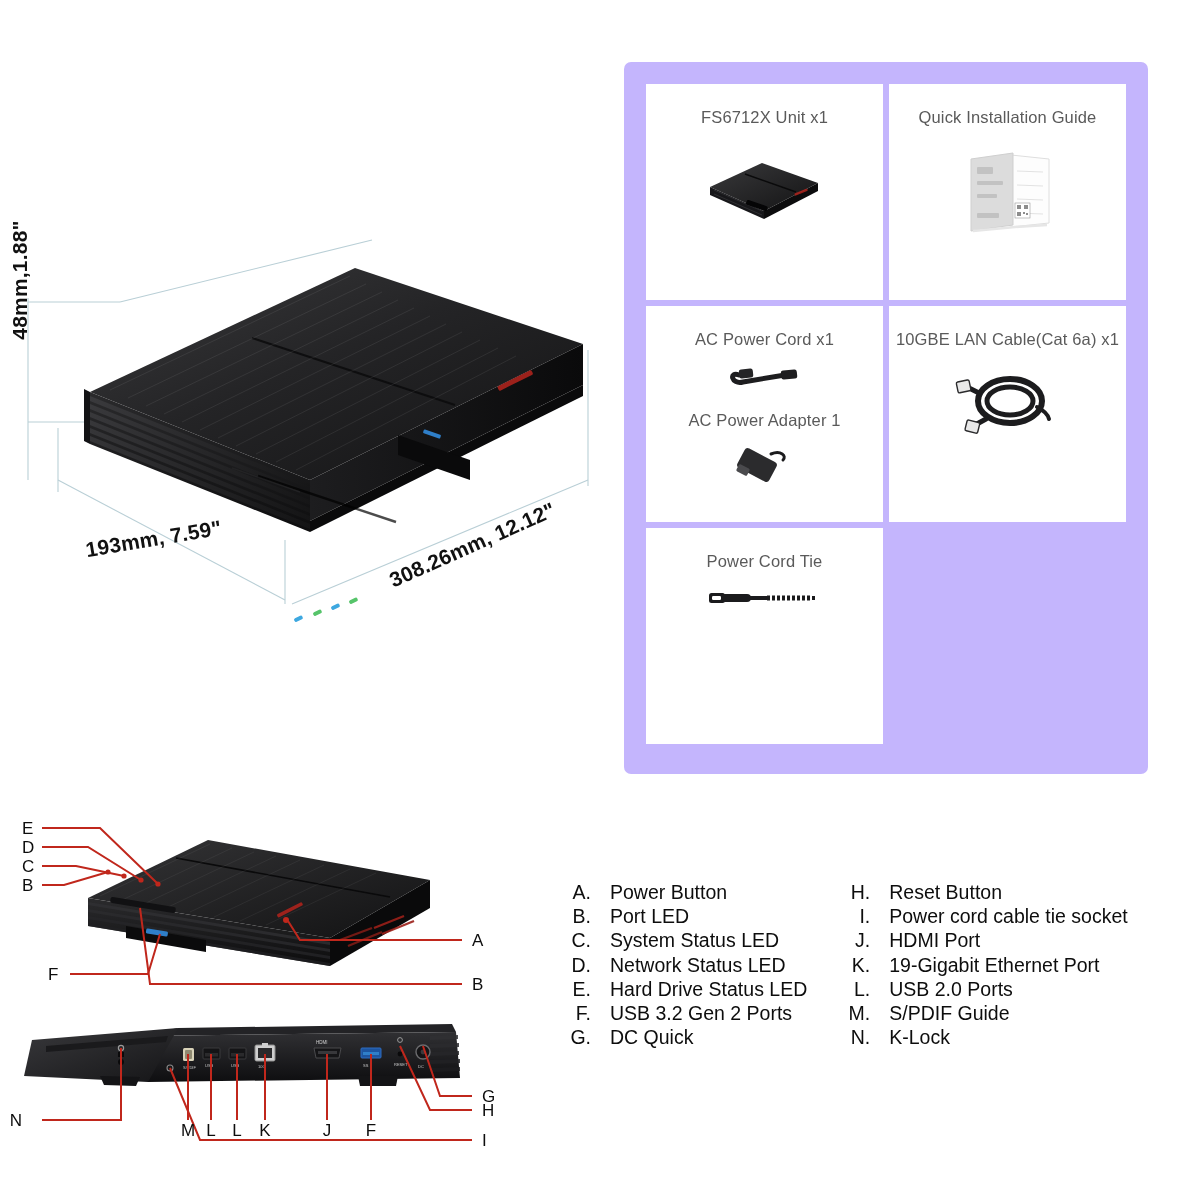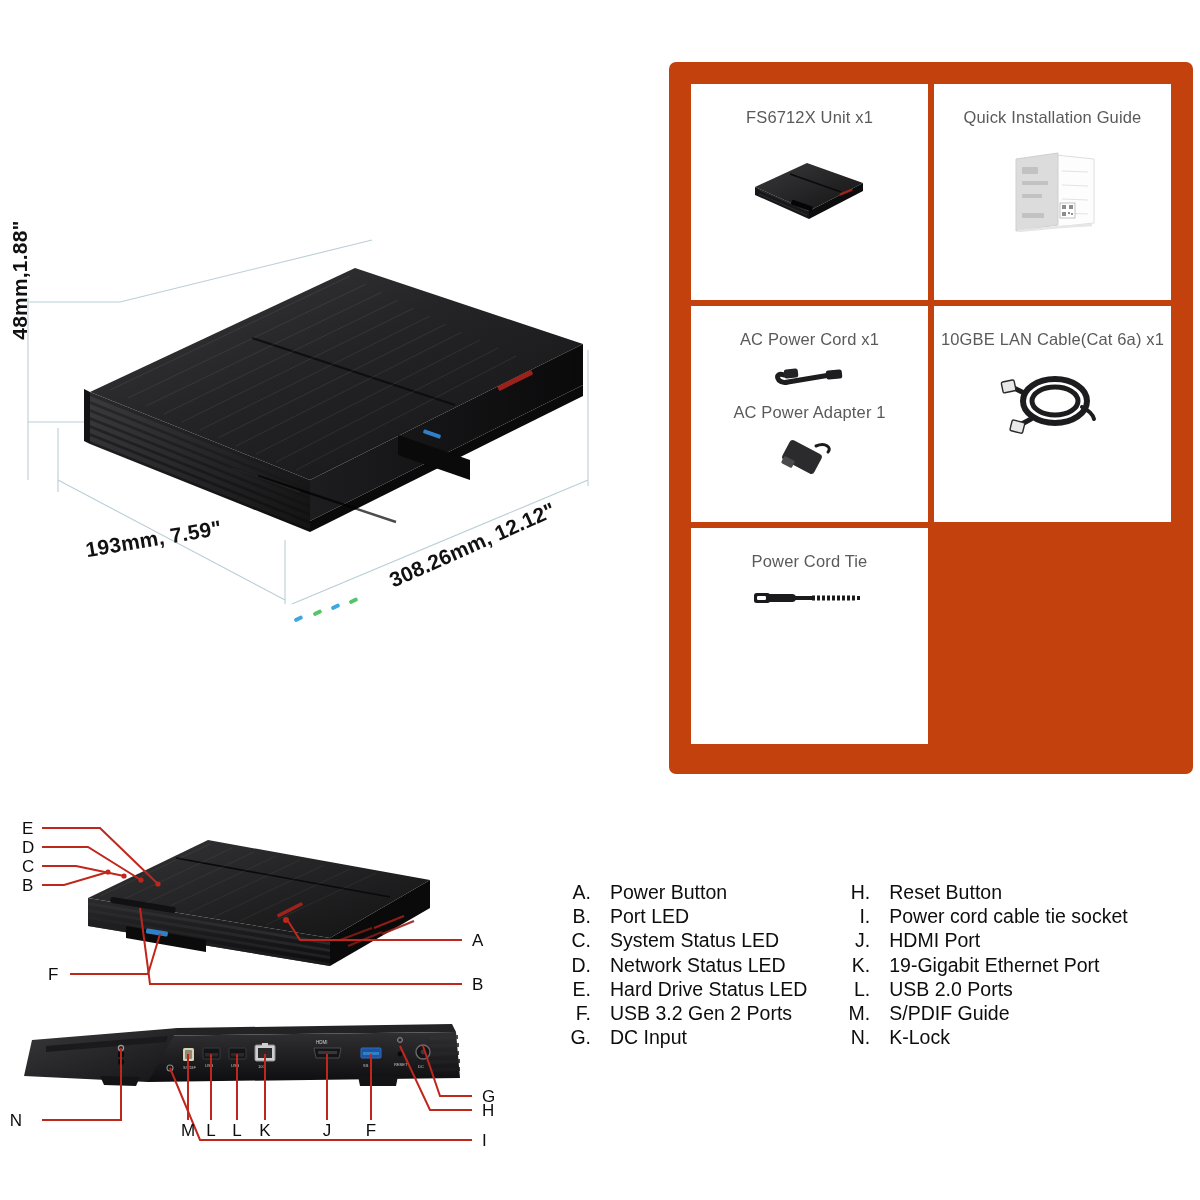--- a/index.html
+++ b/index.html
@@ -27,23 +27,23 @@
     left: -40px; top: 268px;
     transform: rotate(-90deg);
     transform-origin: center center;
   }
   #dim-width { left: 85px; top: 527px; transform: rotate(-9.5deg); }
   #dim-depth { left: 383px; top: 533px; transform: rotate(-24deg); }
 
   
   #package {
     position: absolute;
-    left: 669px; top: 62px;
+    left: 624px; top: 62px;
     width: 524px; height: 712px;
-    background: #c2410c;
+    background: #c4b5fd;
     border-radius: 7px;
     padding: 22px;
   }
   #package-grid {
     display: grid;
     grid-template-columns: 1fr 1fr;
     grid-template-rows: 216px 216px 216px;
     gap: 6px;
     width: 100%; height: 100%;
   }
@@ -56,21 +56,21 @@
   }
   .pkg-cell.empty { background: transparent; }
   .pkg-label {
     font-size: 16.5px;
     color: #5a5a5a;
     font-weight: 400;
     text-align: center;
     letter-spacing: .15px;
   }
   .pkg-art { margin-top: 14px; display: flex; justify-content: center; }
-  .pkg-label.second { margin-top: 14px; }
+  .pkg-label.second { margin-top: 22px; }
 
   
   #front-view { position: absolute; left: 0px; top: 780px; width: 540px; height: 240px; }
 
   
   #rear-view { position: absolute; left: 0px; top: 1010px; width: 540px; height: 170px; }
 
   
   #legend {
     position: absolute;
@@ -549,21 +549,21 @@
       <div class="legend-row">
           <span class="legend-key">E.</span>
           <span class="legend-text">Hard Drive Status LED</span>
         </div>
       <div class="legend-row">
           <span class="legend-key">F.</span>
           <span class="legend-text">USB 3.2 Gen 2 Ports</span>
         </div>
       <div class="legend-row">
           <span class="legend-key">G.</span>
-          <span class="legend-text">DC Input</span>
+          <span class="legend-text">DC Quick</span>
         </div>
     </div>
 
     <div class="legend-col">
       <div class="legend-row">
           <span class="legend-key">H.</span>
           <span class="legend-text">Reset Button</span>
         </div>
       <div class="legend-row">
           <span class="legend-key">I.</span>

